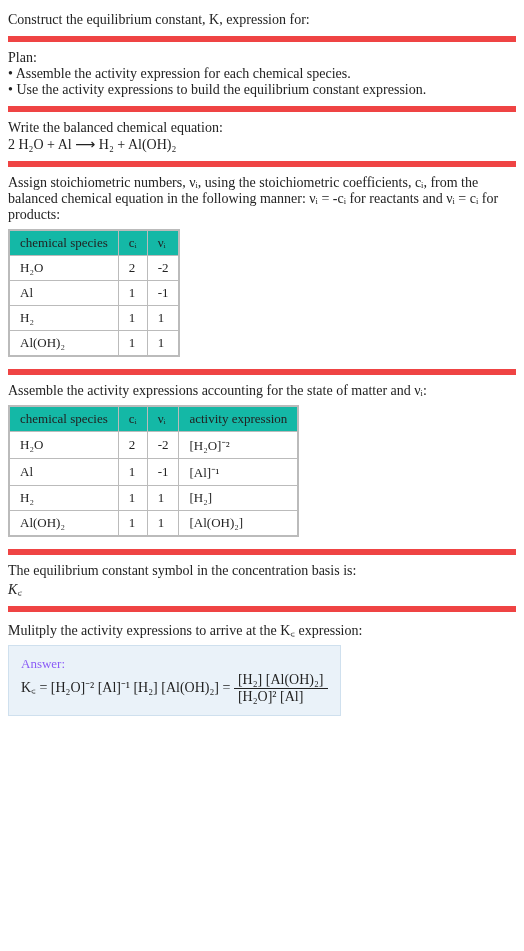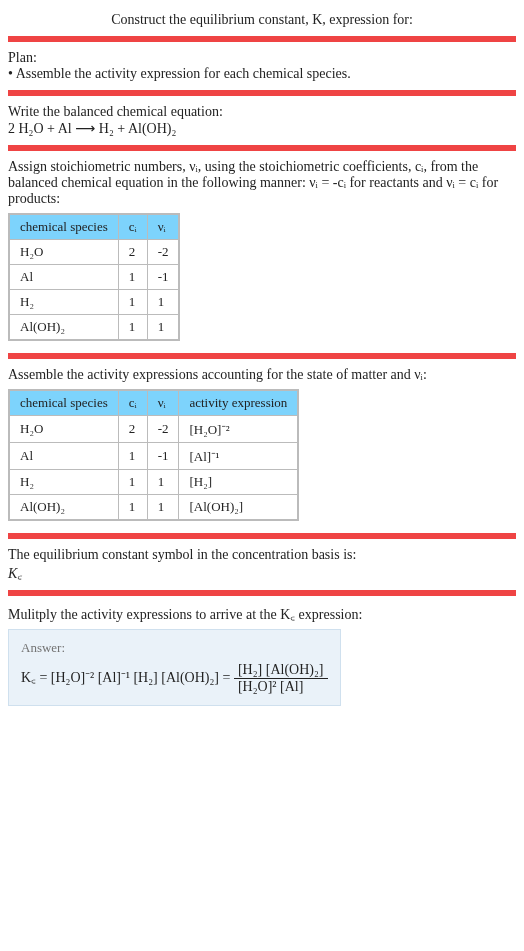--- a/index.html
+++ b/index.html
@@ -11,55 +11,53 @@
     width: 524px;
     box-sizing: border-box;
     background: #fff;
   }
   .section {
     border-bottom: 6px solid #ef4444;
     padding: 8px 0;
   }
   .prompt {
     padding: 4px 0 8px 0;
-    text-align: center;
   }
   .eqline {
     font-family: Georgia, serif;
   }
   .tblwrap {
     display: inline-block;
     border: 1px solid #bbb;
     margin-top: 6px;
   }
   table.data {
     border-collapse: collapse;
     font-size: 13px;
   }
   table.data th, table.data td {
     border: 1px solid #bbb;
     padding: 4px 10px;
     text-align: left;
     font-weight: normal;
   }
   table.data th {
-    background: #7dd3fc;
+    background: #14b8a6;
   }
   .answerbox {
     background: #eaf2f9;
     border: 1px solid #cfe0ee;
     padding: 10px 12px;
     margin-top: 6px;
     display: inline-block;
   }
   .answerlabel {
     display: block;
-    margin-bottom: 6px;
     font-size: 13px;
-    color: #737373;
+    color: #8b5cf6;
   }
   .frac {
     display: inline-block;
     vertical-align: middle;
   }
   .fnum {
     display: block;
     border-bottom: 1px solid #222;
     padding: 0 4px;
   }
@@ -72,20 +70,21 @@
 <body>
 
 <div class="prompt">
   <div>Construct the equilibrium constant, K, expression for:</div>
 </div>
 <div class="section" style="padding:0"></div>
 
 <div class="section">
   <div>Plan:</div>
   <div>• <span>Assemble the activity expression for each chemical species.</span></div>
+  <div>• <span>Use the activity expressions to build the equilibrium constant expression.</span></div>
 </div>
 
 <div class="section">
   <div>Write the balanced chemical equation:</div>
   <div class="eqline">2 H₂O + Al ⟶ H₂ + Al(OH)₂</div>
 </div>
 
 <div class="section">
   <div>Assign stoichiometric numbers, νᵢ, using the stoichiometric coefficients, cᵢ, from the balanced chemical equation in the following manner: νᵢ = -cᵢ for reactants and νᵢ = cᵢ for products:</div>
   <div class="tblwrap">

